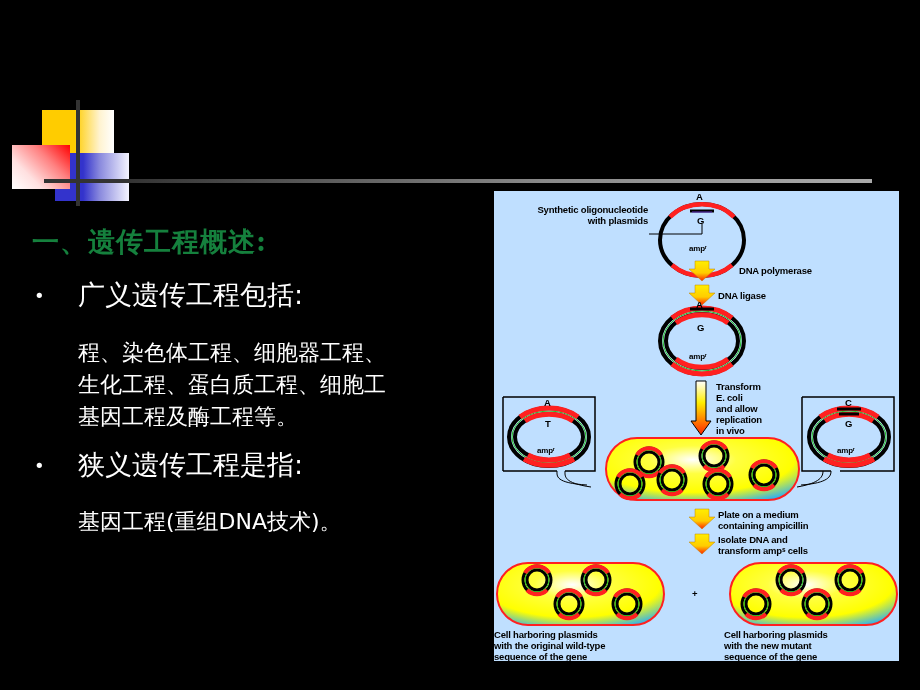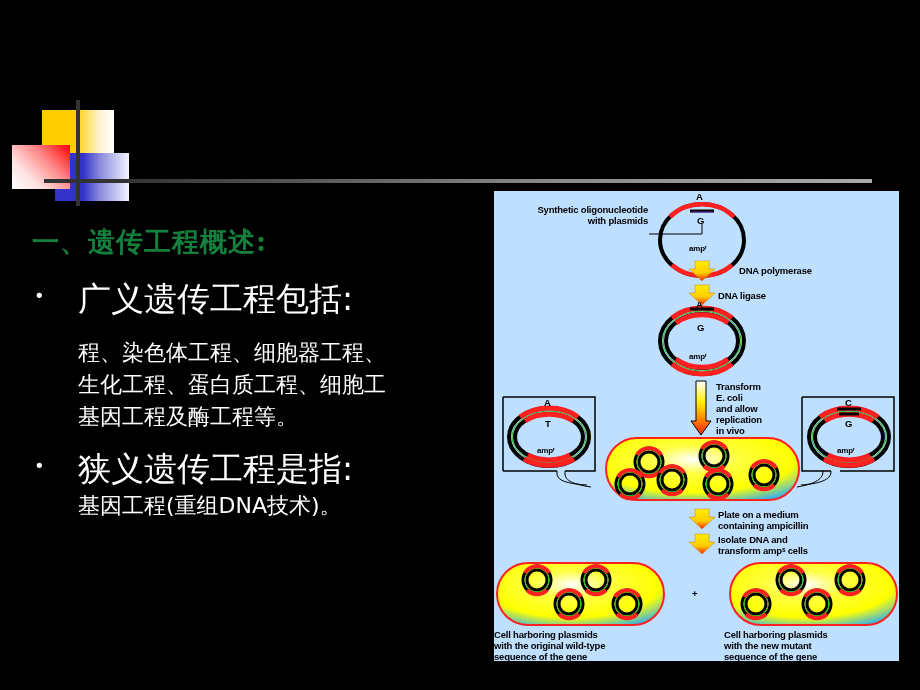--- a/index.html
+++ b/index.html
@@ -11,21 +11,21 @@
   .sq-blue { position:absolute; left:55px; top:153px; width:74px; height:48px;
              background:linear-gradient(to right,#3333cc 0%,#3333cc 38%,#8888dd 60%,#f4f4ff 100%); }
   .sq-red { position:absolute; left:12px; top:145px; width:58px; height:44px;
             background:linear-gradient(225deg,#ff0000 0%,#ff8080 35%,#ffe0e0 70%,#ffffff 100%); }
   .vline { position:absolute; left:76px; top:100px; width:4px; height:106px; background:#333; }
   .hline { position:absolute; left:44px; top:179px; width:828px; height:4px;
            background:linear-gradient(to right,#333 0%,#333 10%,#888 60%,#aaa 100%); }
   .title { position:absolute; left:32px; top:224px; color:#15803d; font-size:27px; letter-spacing:1px;
            font-family:"DejaVu Serif", serif; font-weight:bold; }
   .bullet { position:absolute; left:34px; color:#fff; font-size:18px; }
-  .b-head { position:absolute; left:78px; color:#fff; font-size:33px; }
+  .b-head { position:absolute; left:78px; color:#fff; font-size:27px; }
   .body { position:absolute; left:78px; color:#fff; font-size:22px; line-height:32px; width:380px; }
 
   .panel { position:absolute; left:494px; top:191px; width:405px; height:470px; background:#bfdfff; }
   .lbl { position:absolute; font-family:"Liberation Sans", sans-serif; font-size:9.5px; color:#000;
          line-height:11px; font-weight:bold; letter-spacing:-0.2px; }
   .lbl.center { }
 </style>
 </head>
 <body>
 
@@ -42,21 +42,21 @@
 <div class="bullet" style="top:285px;">•</div>
 <div class="b-head" style="top:277px;">广义遗传工程包括:</div>
 <div class="body" style="top:337px;">
   <div>程、染色体工程、细胞器工程、</div>
   <div>生化工程、蛋白质工程、细胞工</div>
   <div>基因工程及酶工程等。</div>
 </div>
 
 <div class="bullet" style="top:455px;">•</div>
 <div class="b-head" style="top:447px;">狭义遗传工程是指:</div>
-<div class="body" style="top:490px;">
+<div class="body" style="top:506px;">
   <div>基因工程(重组DNA技术)。</div>
 </div>
 
 <div class="panel">
   <svg width="405" height="470" viewBox="0 0 405 470" style="position:absolute;left:0;top:0;">
     <defs>
       <linearGradient id="arrowGrad" x1="0" y1="0" x2="0" y2="1">
         <stop offset="0" stop-color="#ffee00"></stop>
         <stop offset="0.6" stop-color="#ffcc00"></stop>
         <stop offset="1" stop-color="#ff2200"></stop>

